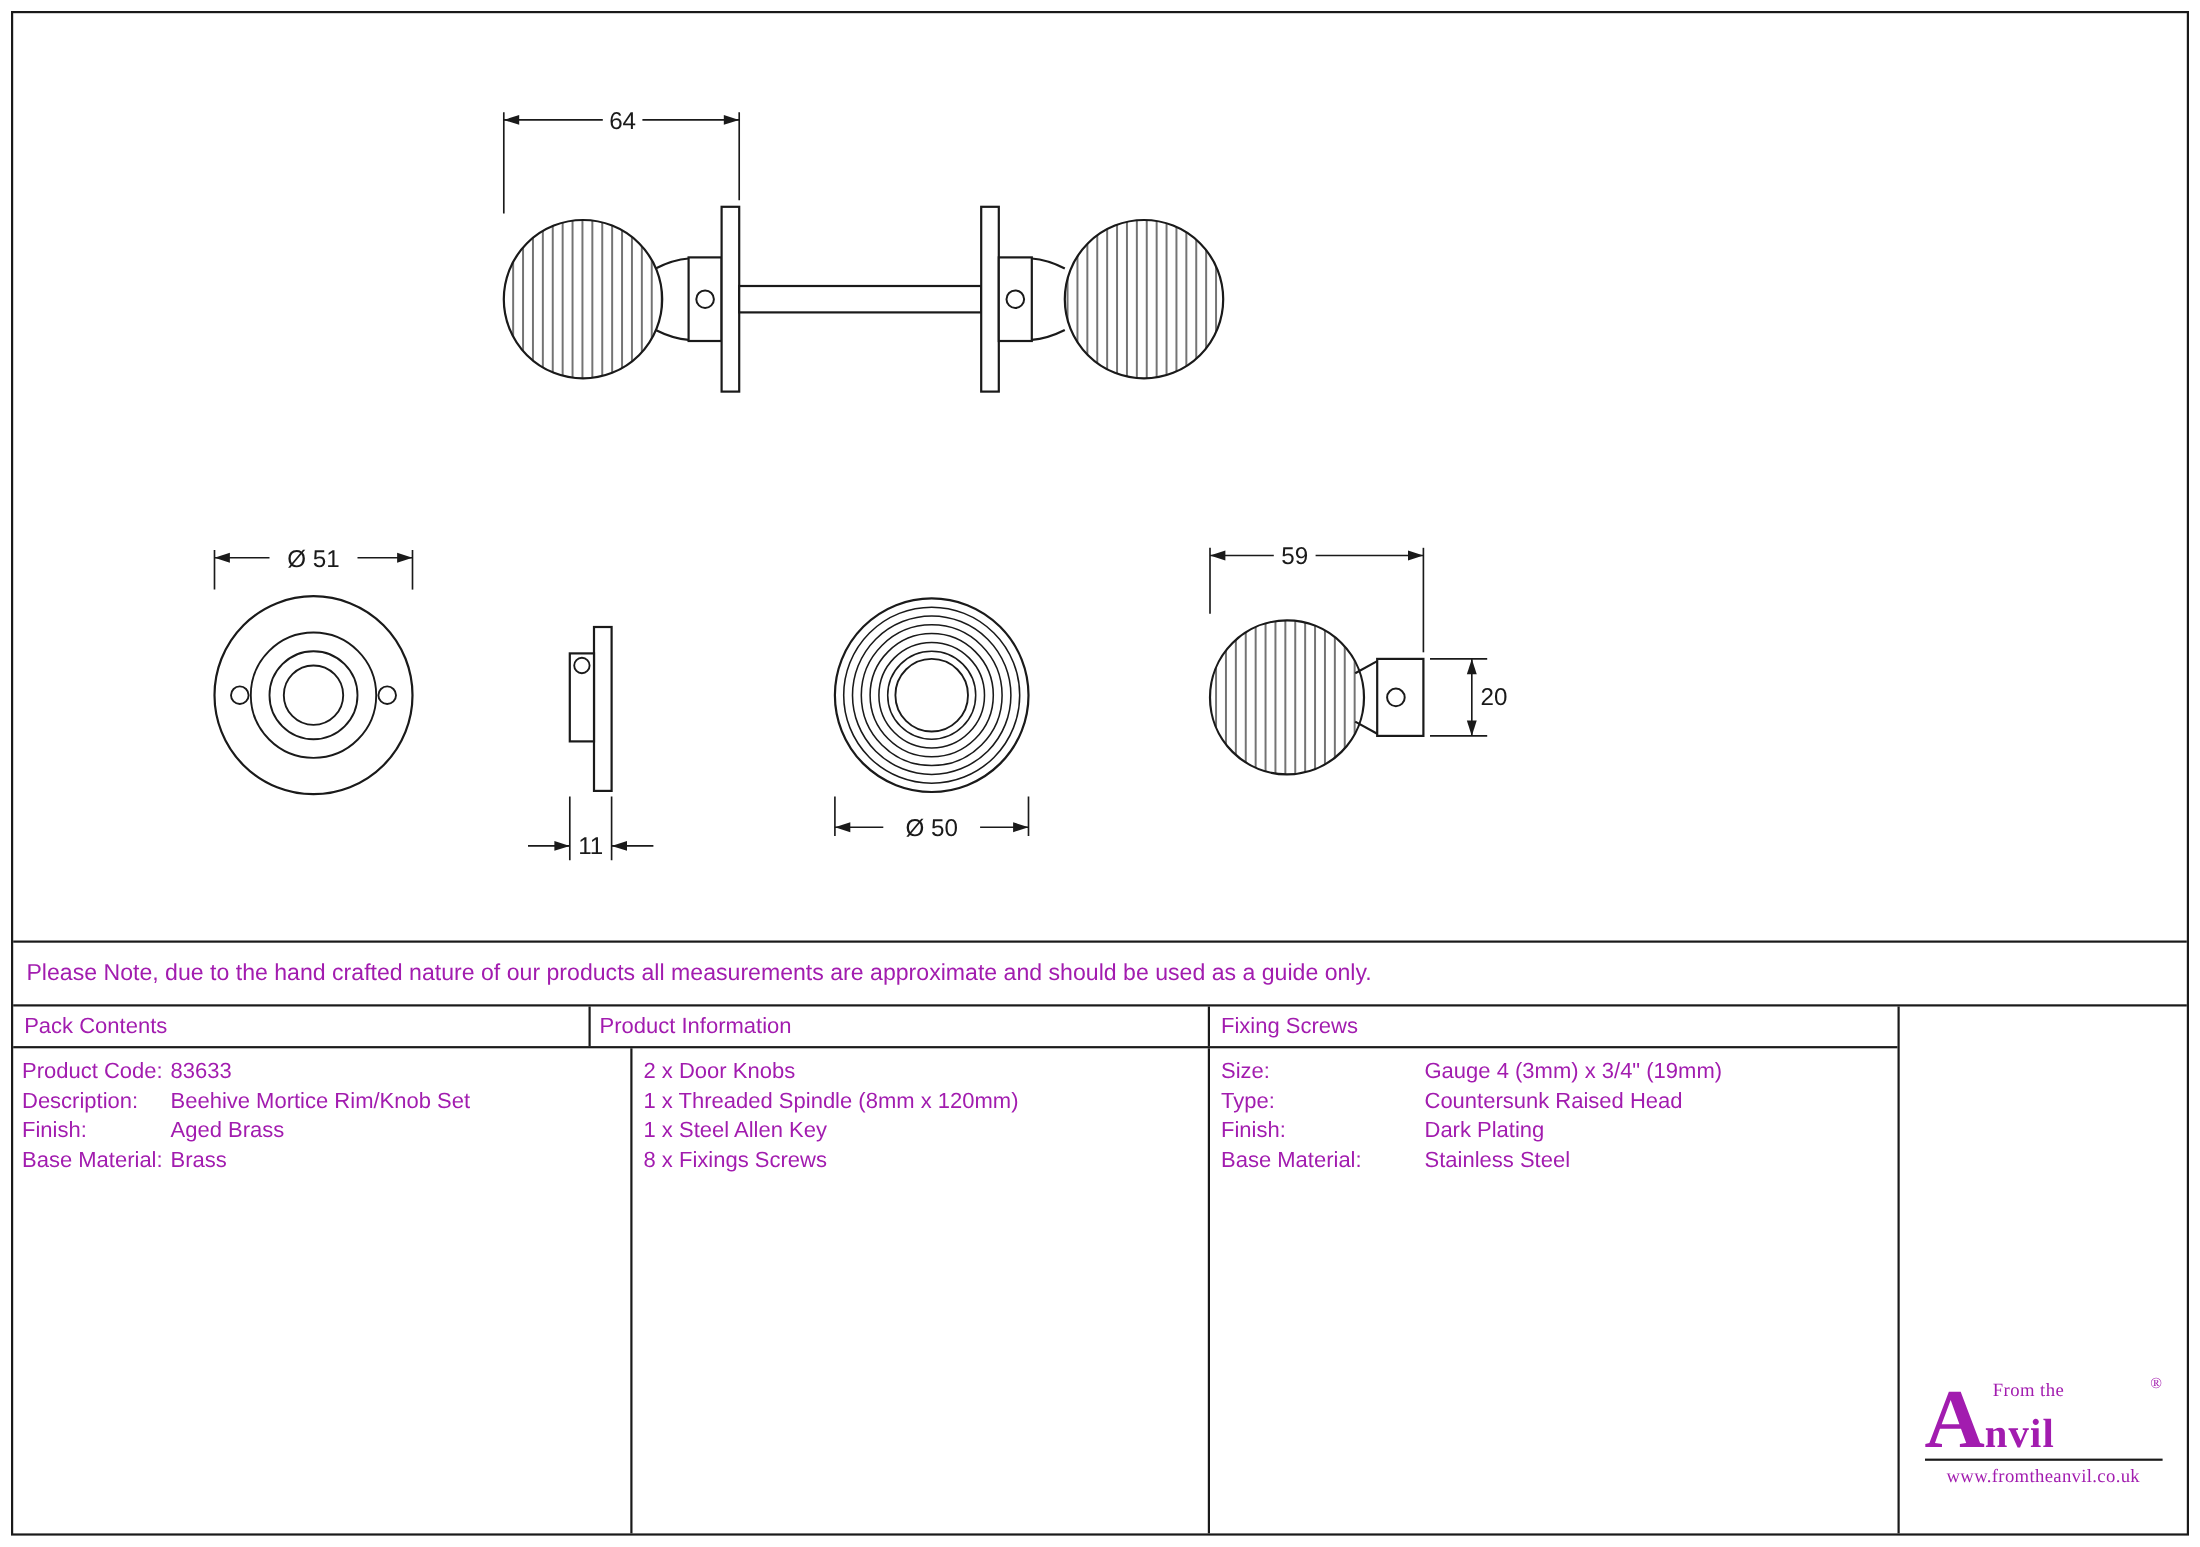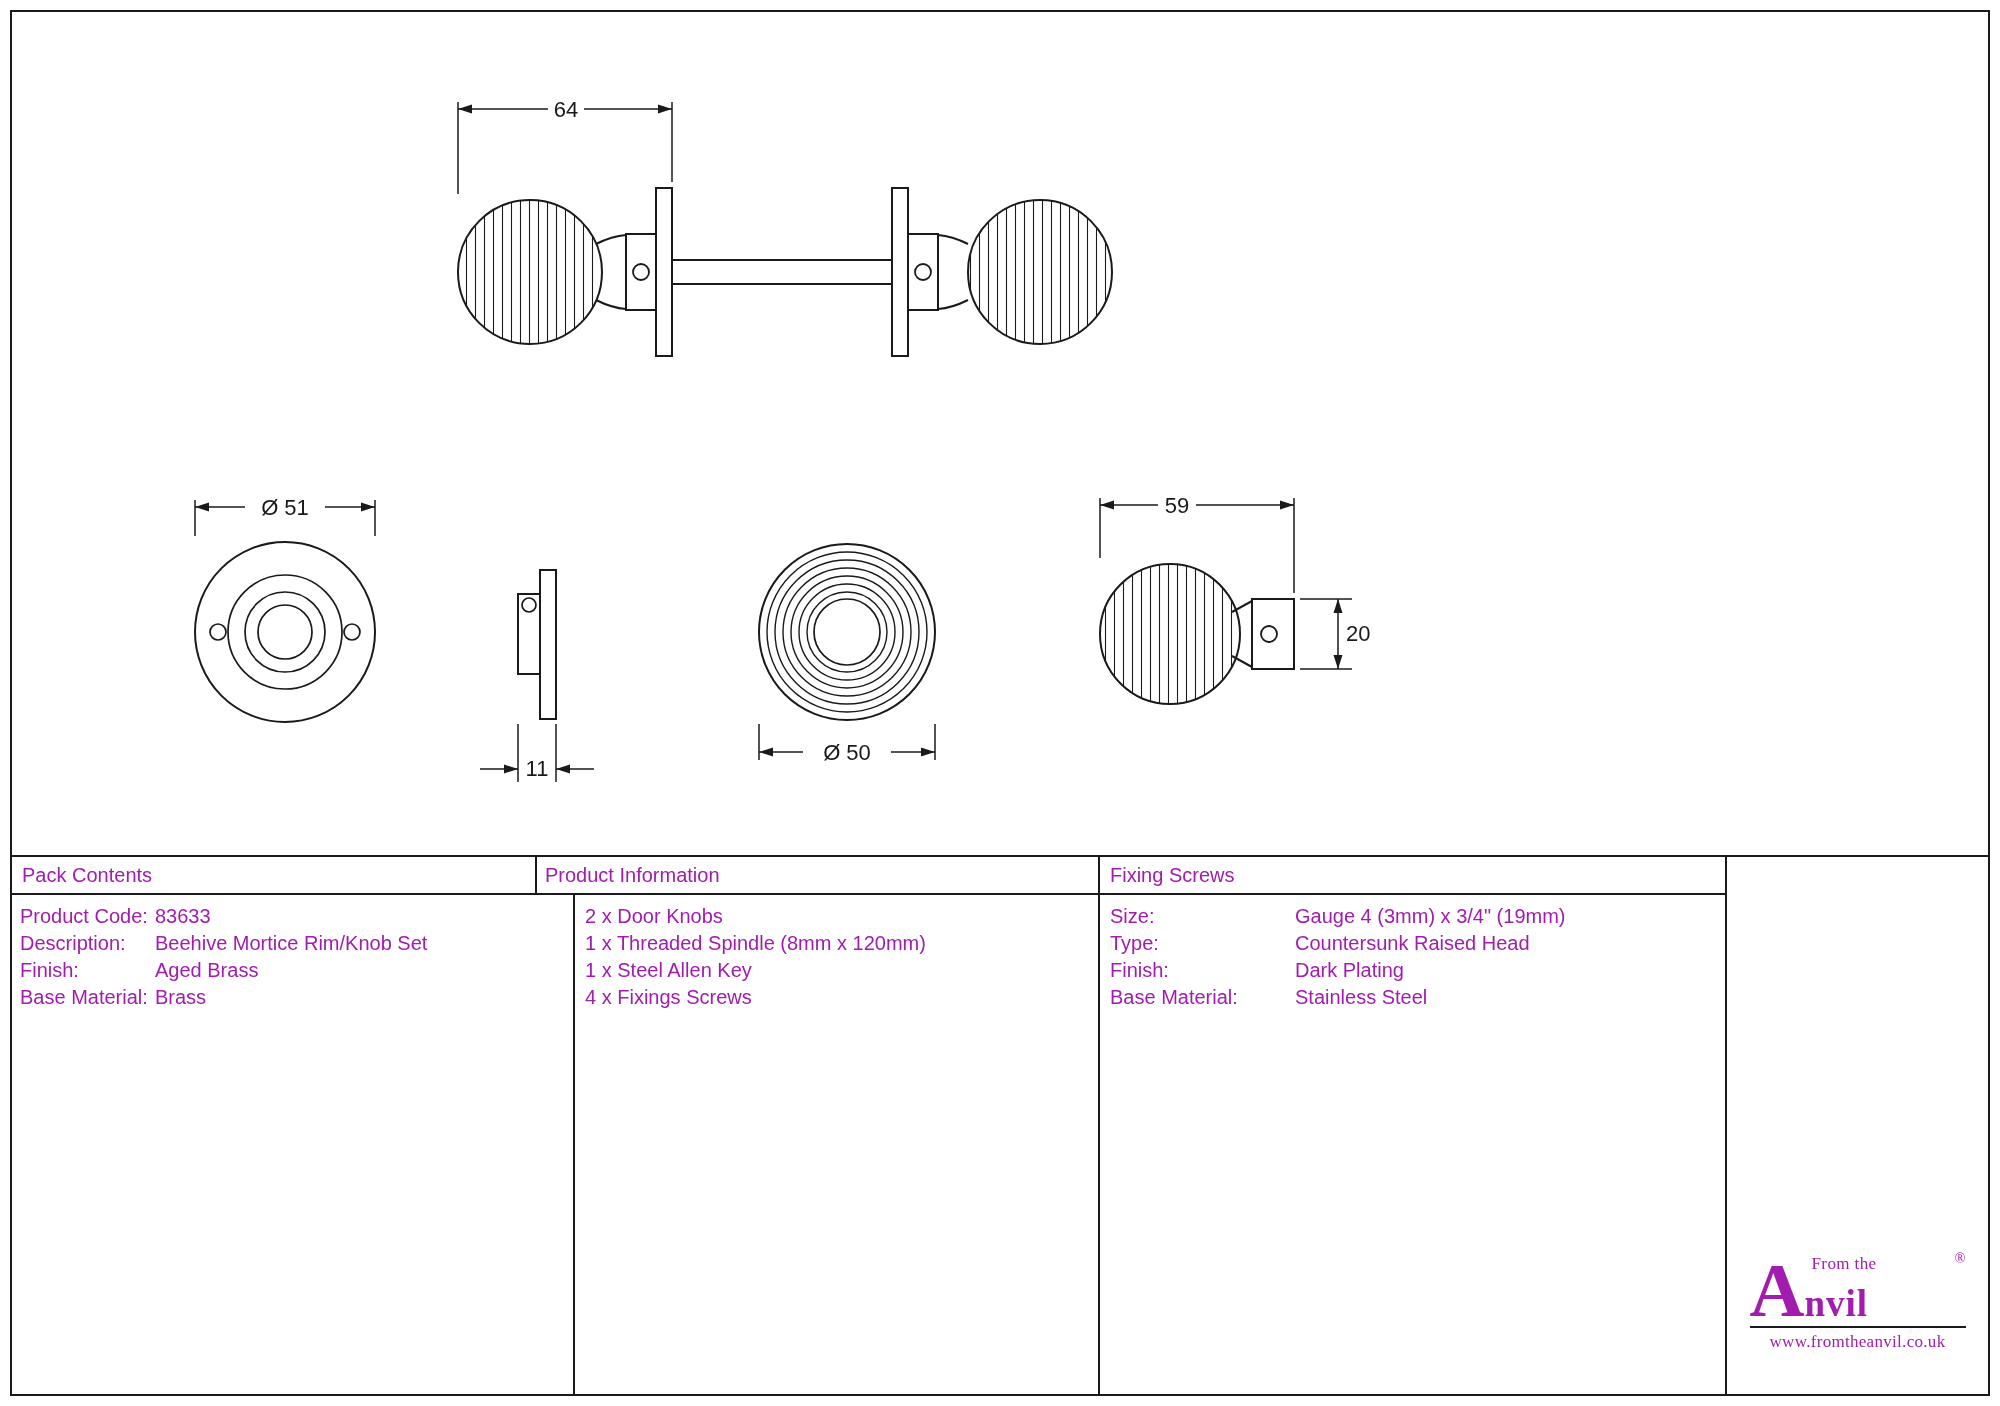--- a/index.html
+++ b/index.html
@@ -185,20 +185,23 @@
           <line x1="1288" y1="587" x2="1340" y2="587"></line>
           <line x1="1288" y1="657" x2="1340" y2="657"></line>
           <line x1="1326" y1="587" x2="1326" y2="657"></line>
           <polygon points="1326,587 1321.5,601 1330.5,601" fill="#1a1a1a" stroke="none"></polygon>
           <polygon points="1326,657 1321.5,643 1330.5,643" fill="#1a1a1a" stroke="none"></polygon>
           <text x="1334" y="629" font-size="22" text-anchor="start" fill="#1a1a1a" stroke="none">20</text>
         </g>
       </svg>
     </div>
 
+    <div class="note-bar">
+      <span>Please Note, due to the hand crafted nature of our products all measurements are approximate and should be used as a guide only.</span>
+    </div>
 
     <div class="table-area">
 
       <div class="thead">
         <div class="th c2">Pack Contents</div>
         <div class="th c1">Product Information</div>
         <div class="th c3">Fixing Screws</div>
       </div>
 
       <div class="tbody">
@@ -219,21 +222,21 @@
           <div class="trow">
             <span class="tlabel w135">Base Material:</span>
             <span class="tval">Brass</span>
           </div>
         </div>
 
         <div class="tcol c2">
           <div class="titem">2 x Door Knobs</div>
           <div class="titem">1 x Threaded Spindle (8mm x 120mm)</div>
           <div class="titem">1 x Steel Allen Key</div>
-          <div class="titem">4 x Fixings Screws</div>
+          <div class="titem">8 x Fixings Screws</div>
         </div>
 
         <div class="tcol c3">
           <div class="trow">
             <span class="tlabel w185">Size:</span>
             <span class="tval">Gauge 4 (3mm) x 3/4" (19mm)</span>
           </div>
           <div class="trow">
             <span class="tlabel w185">Type:</span>
             <span class="tval">Countersunk Raised Head</span>

